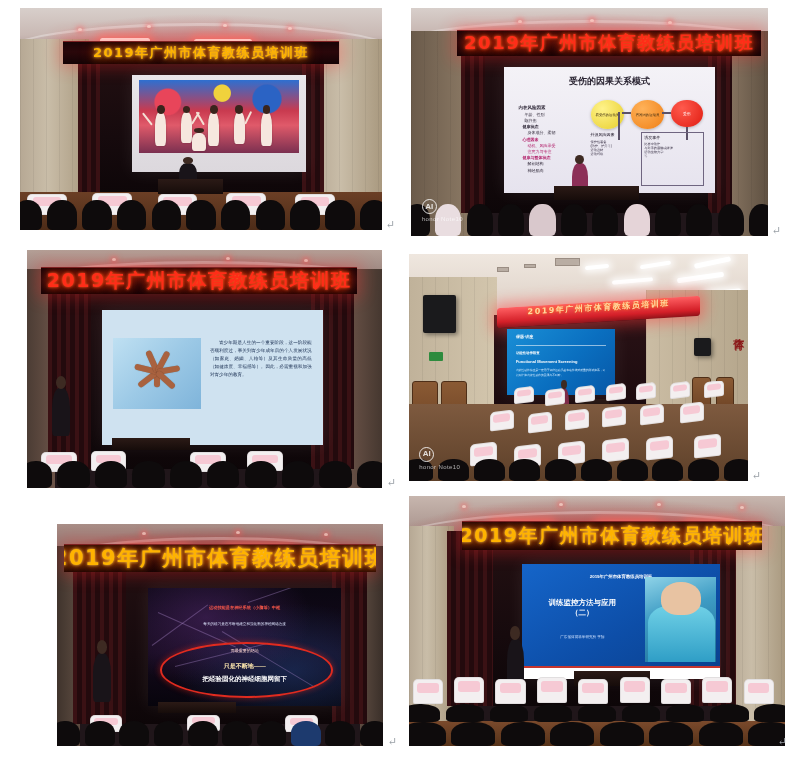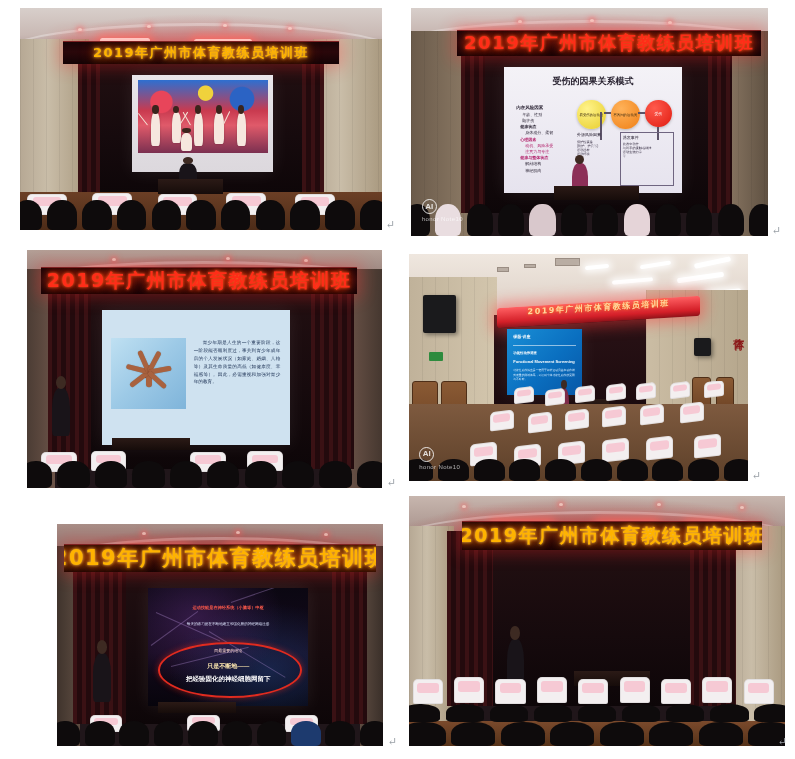--- a/index.html
+++ b/index.html
@@ -80,21 +80,21 @@
     font-weight:700;letter-spacing:1.5px;white-space:nowrap;
     color:#ff2d18;
     text-shadow:0 0 3px #ff5a28,0 0 8px #ff3000,0 0 14px rgba(255,60,0,.8);
   }
   .banner.warm .banner-text{
     color:#ffb300;
     text-shadow:0 0 3px #ffd24a,0 0 9px #ff7a00,0 0 16px rgba(255,90,0,.85);
   }
 
   
-  .screen{position:absolute;overflow:hidden;box-shadow:0 0 18px rgba(255,255,255,.08);}
+  .screen{position:absolute;overflow:hidden;box-shadow:0 0 18px rgba(255,255,255,.08);padding-left:33px;}
   .screen-inner{position:absolute;inset:0;}
 
   
   .slide-kids{
     background:linear-gradient(#e9e6ea,#dcd8dd);
     display:flex;align-items:center;justify-content:center;
   }
   .kids-photo{
     position:absolute;left:4%;top:6%;width:92%;height:74%;
     background:
@@ -712,20 +712,35 @@
       <div class="stage-dark" style="left:10%;right:13%;top:14%;bottom:16%;">
         <div class="curtain l" style="width:16%;"></div>
         <div class="curtain r" style="width:16%;"></div>
       </div>
       <div class="wainscot" style="height:10%;background:linear-gradient(#7b4a2c,#553219);"></div>
 
       <div class="banner warm" style="left:14%;right:6%;top:10%;height:11%;">
         <span class="banner-text" style="font-size:19px;">2019年广州市体育教练员培训班</span>
       </div>
 
+      <div class="screen" style="left:30%;top:27%;width:44%;height:46%;">
+        <div class="screen-inner slide-blue">
+          <div class="sb-head" style="font-size:4.4px;">2019年广州市体育教练员培训班</div>
+          <div class="sb-title" style="font-size:7.5px;">
+            <span>训练监控方法与应用</span><br>
+            <span>（二）</span>
+          </div>
+          <div class="sb-sub" style="font-size:3.6px;">广东省体育科学研究所  李翔</div>
+          <div class="sb-photo">
+            <div class="sb-hood"></div>
+            <div class="sb-face"></div>
+          </div>
+          <div class="sb-strip"></div>
+        </div>
+      </div>
 
       <div class="speaker" style="left:26%;top:57%;width:4.5%;height:20%;"></div>
       <div class="podium" style="left:44%;top:70%;width:20%;height:6%;"></div>
 
       <div class="audience" style="height:28%;">
         <div class="seat" style="left:1%;top:4%;width:8%;height:36%;">
             <div class="seat-cover"></div>
           </div>
         <div class="seat" style="left:12%;top:2%;width:8%;height:36%;">
             <div class="seat-cover"></div>

